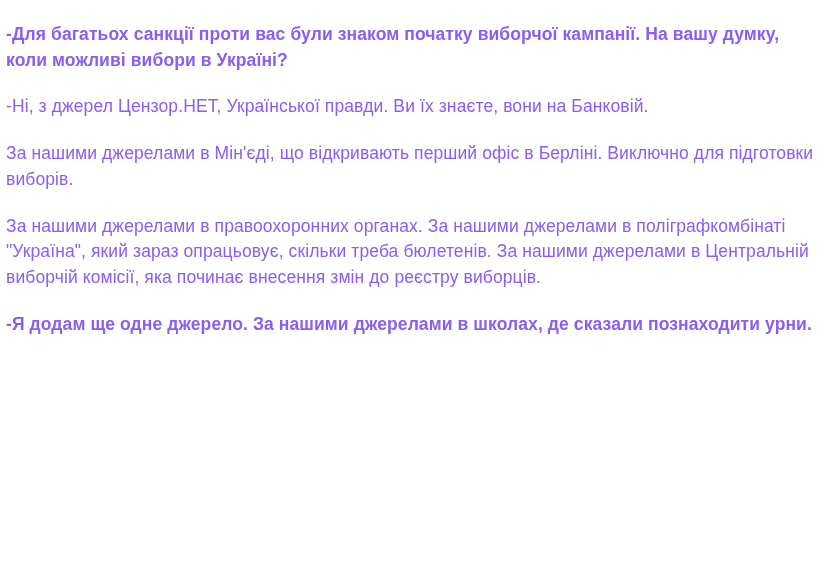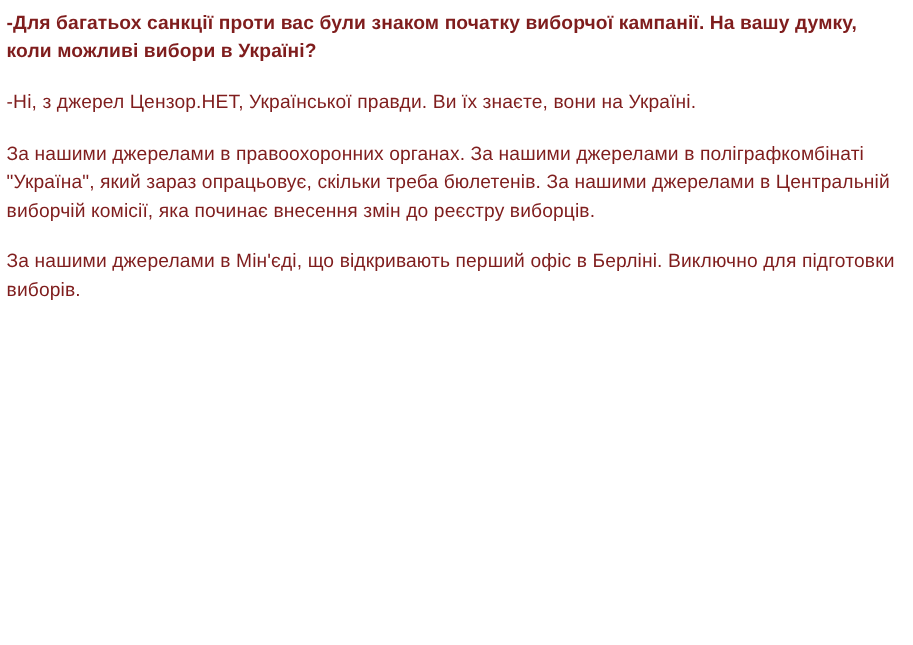--- a/index.html
+++ b/index.html
@@ -14,32 +14,33 @@
     color: #1a1a1a;
     overflow: hidden;
   }
   .article {
     padding: 8px 14px 0 6px;
     box-sizing: border-box;
   }
   .para {
     font-size: 17.5px;
     line-height: 1.47;
-    margin: 0 0 21px 0;
-    color: #7f1d1d;
+    margin: 14px 0 21px 0;
+    color: #8b5cf6;
     letter-spacing: 0.1px;
   }
   .para.bold {
     font-weight: bold;
   }
   .para.last {
     margin-bottom: 0;
   }
 </style>
 </head>
 <body>
 
 <div class="article">
   <p class="para bold">-Для багатьох санкції проти вас були знаком початку виборчої кампанії. На вашу думку, коли можливі вибори в Україні?</p>
-  <p class="para">-Ні, з джерел Цензор.НЕТ, Української правди. Ви їх знаєте, вони на Україні.</p>
+  <p class="para">-Ні, з джерел Цензор.НЕТ, Української правди. Ви їх знаєте, вони на Банковій.</p>
+  <p class="para">За нашими джерелами в Мін'єді, що відкривають перший офіс в Берліні. Виключно для підготовки виборів.</p>
   <p class="para">За нашими джерелами в правоохоронних органах. За нашими джерелами в поліграфкомбінаті "Україна", який зараз опрацьовує, скільки треба бюлетенів. За нашими джерелами в Центральній виборчій комісії, яка починає внесення змін до реєстру виборців.</p>
-  <p class="para">За нашими джерелами в Мін'єді, що відкривають перший офіс в Берліні. Виключно для підготовки виборів.</p>
+  <p class="para bold">-Я додам ще одне джерело. За нашими джерелами в школах, де сказали познаходити урни.</p>
 </div>
 
 </body></html>

